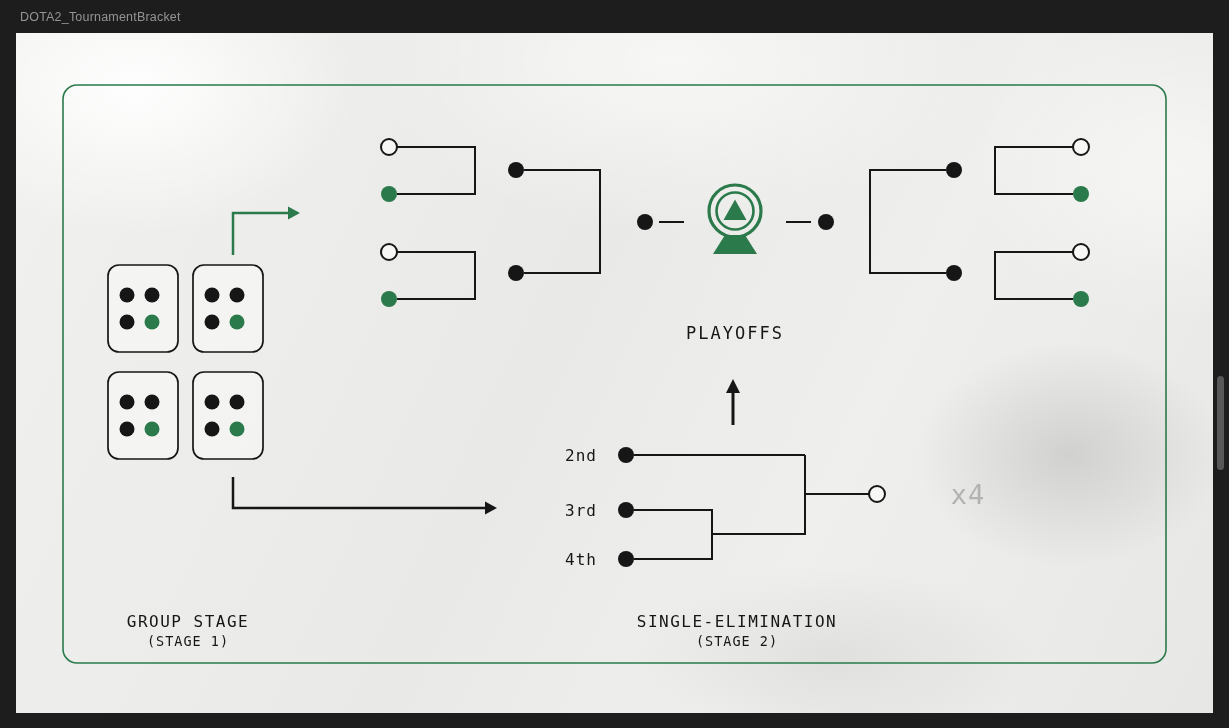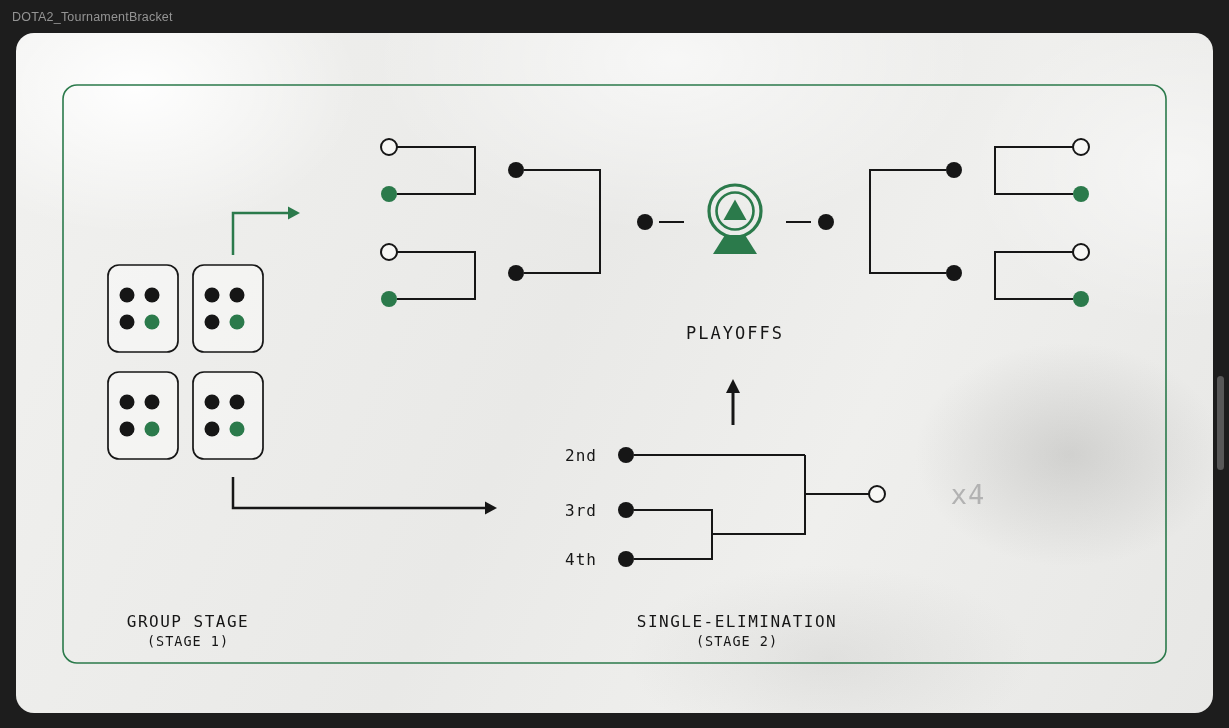--- a/index.html
+++ b/index.html
@@ -6,35 +6,34 @@
     --green:#2b7a4b; --ink:#161616; --muted:#b2b2b2; --frame:#1d1d1d; --canvas:#ececea;
   }
   html,body{margin:0;padding:0;}
   body{
     width:1229px;height:728px;overflow:hidden;background:var(--frame);
     font-family:"DejaVu Sans Mono", monospace;position:relative;
   }
   .app{position:absolute;inset:0;}
   .titlebar{
     position:absolute;left:0;top:0;width:100%;height:33px;background:var(--frame);
-    display:flex;align-items:center;box-sizing:border-box;padding-left:12px;
+    display:flex;align-items:center;box-sizing:border-box;padding-left:20px;
   }
   .title{
     color:#949494;font-family:"Liberation Sans", sans-serif;font-size:12.5px;letter-spacing:.2px;
   }
   .canvas{
     position:absolute;left:16px;top:33px;width:1197px;height:680px;
     background:
       radial-gradient(220px 160px at 88% 62%, rgba(172,172,170,.42), transparent 70%),
       radial-gradient(280px 130px at 68% 92%, rgba(188,188,186,.28), transparent 72%),
       radial-gradient(320px 210px at 10% 8%, rgba(255,255,255,.95), transparent 70%),
       radial-gradient(420px 240px at 55% 4%, rgba(255,255,255,.65), transparent 72%),
       radial-gradient(300px 220px at 97% 20%, rgba(255,255,255,.5), transparent 70%),
       linear-gradient(115deg,#f1f1ef,#e9e9e7 45%,#efefed 68%,#e7e7e5);
-    border-radius: 18px;
   }
   .canvas svg{position:absolute;left:0;top:0;}
   .scrollbar{position:absolute;right:0;top:33px;width:16px;height:680px;background:var(--frame);}
   .scroll-thumb{position:absolute;left:4px;top:343px;width:7px;height:94px;border-radius:4px;background:#585858;}
 
   
   .line{fill:none;stroke:var(--ink);stroke-width:2;}
   .line25{stroke-width:2.5;}
   .line3{stroke-width:3;}
   .gline{fill:none;stroke:var(--green);stroke-width:2.5;}

